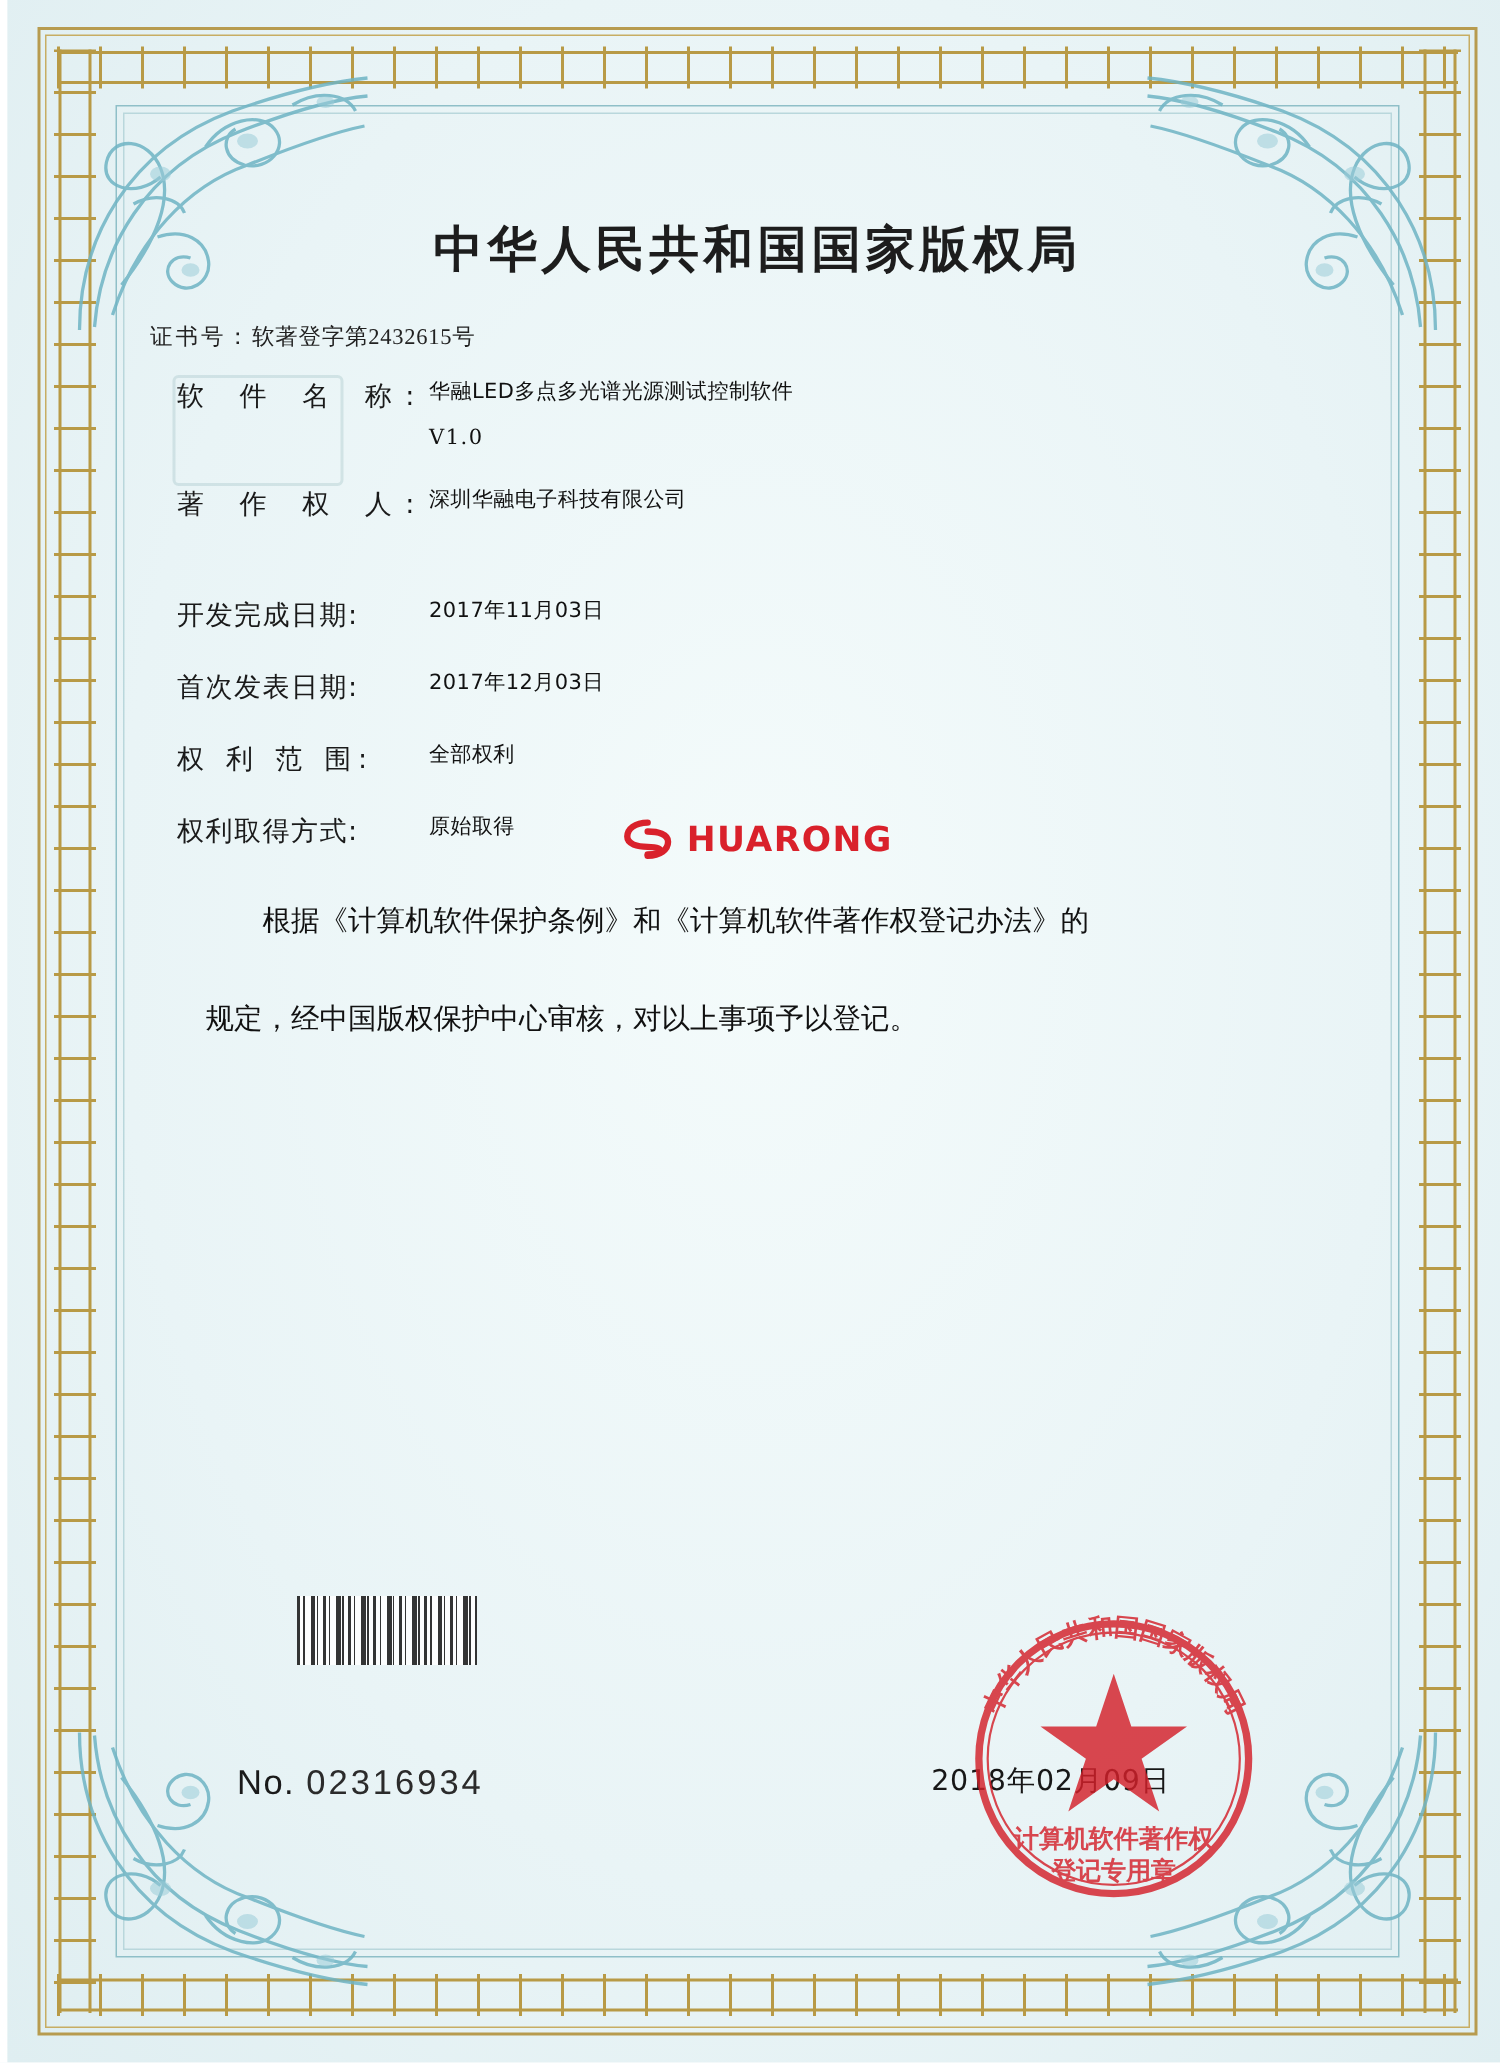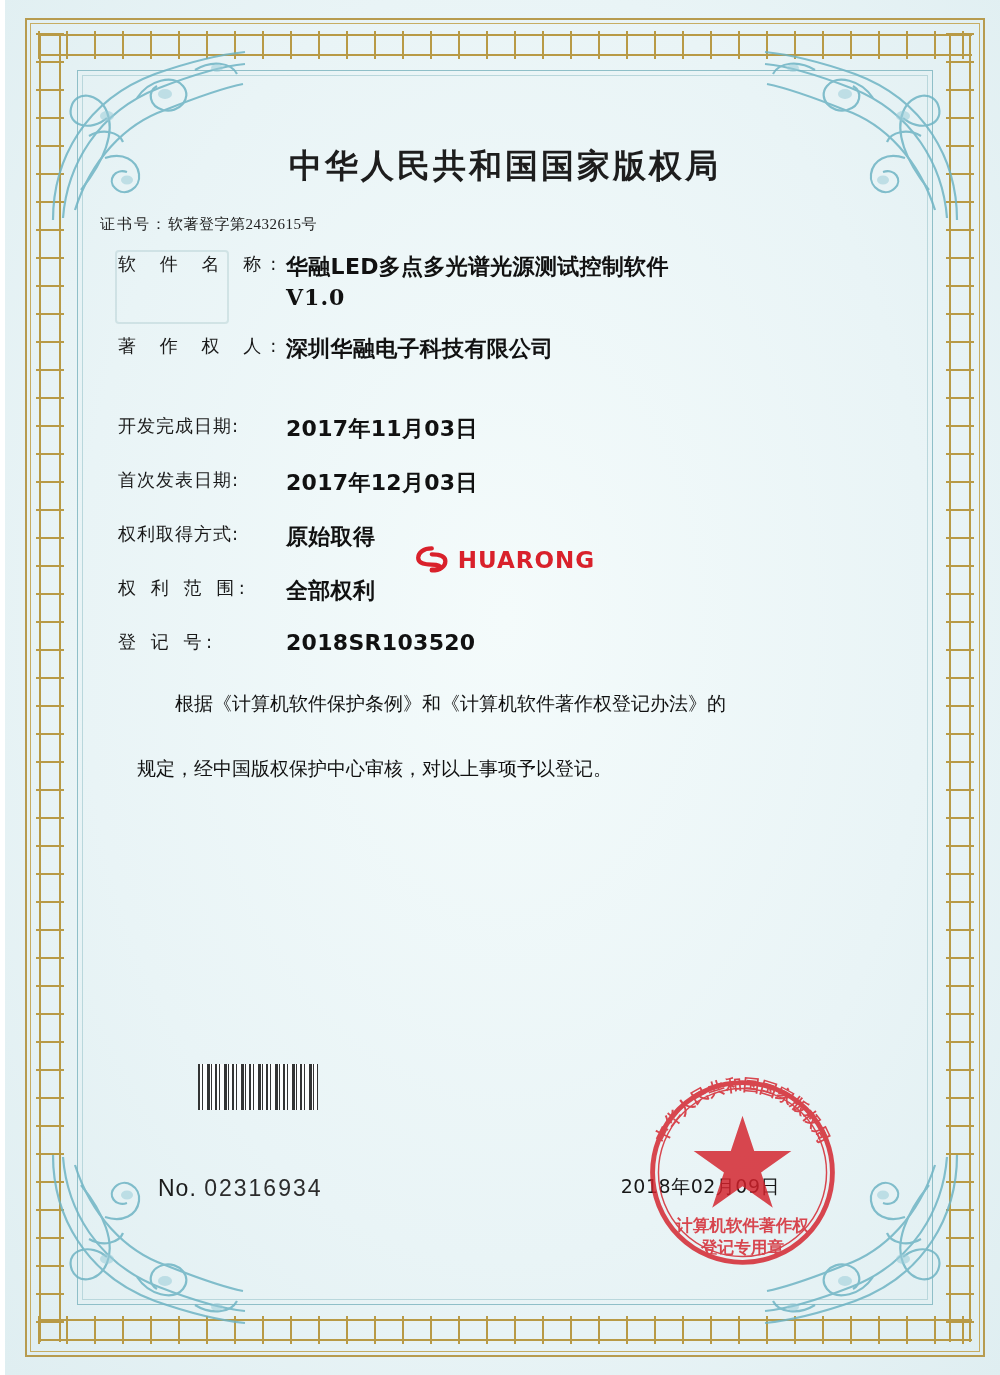--- a/index.html
+++ b/index.html
@@ -149,30 +149,29 @@
     width: 168px;
     flex: none;
     letter-spacing: 1px;
     font-family: "DejaVu Sans", sans-serif;
     font-size: 18px;
   }
   .field-label.spaced { letter-spacing: 9px; }
   .field-label.spaced2 { letter-spacing: 4.5px; }
   .field-value {
     font-family: "DejaVu Sans", sans-serif;
-    font-size: 22px;
+    font-size: 14px;
     letter-spacing: .3px;
     color: #111;
-    font-weight: bold;
   }
   .field-value .ver {
     display: block;
     font-family: "DejaVu Serif", serif;
     letter-spacing: 1px;
-    margin-top: 2px;
+    margin-top: 14px;
   }
 
   .gap-row { height: 26px; }
 
   .statement {
     margin-top: 24px;
     padding-left: 20px;
     padding-right: 10px;
     font-family: "DejaVu Sans", sans-serif;
     font-size: 19px;
@@ -387,33 +386,29 @@
         <div class="field-label">开发完成日期:</div>
         <div class="field-value">2017年11月03日</div>
       </div>
 
       <div class="field-row">
         <div class="field-label">首次发表日期:</div>
         <div class="field-value">2017年12月03日</div>
       </div>
 
       <div class="field-row">
+        <div class="field-label spaced2">权 利 范 围:</div>
+        <div class="field-value">全部权利</div>
+      </div>
+
+      <div class="field-row">
         <div class="field-label">权利取得方式:</div>
         <div class="field-value">原始取得</div>
       </div>
 
-      <div class="field-row">
-        <div class="field-label spaced2">权 利 范 围:</div>
-        <div class="field-value">全部权利</div>
-      </div>
-
-      <div class="field-row">
-        <div class="field-label spaced2">登 记 号:</div>
-        <div class="field-value">2018SR103520</div>
-      </div>
 
     </div>
 
     <div class="statement">
       <p class="indent">根据《计算机软件保护条例》和《计算机软件著作权登记办法》的</p>
       <p>规定，经中国版权保护中心审核，对以上事项予以登记。</p>
     </div>
 
     <div class="barcode"></div>
 

